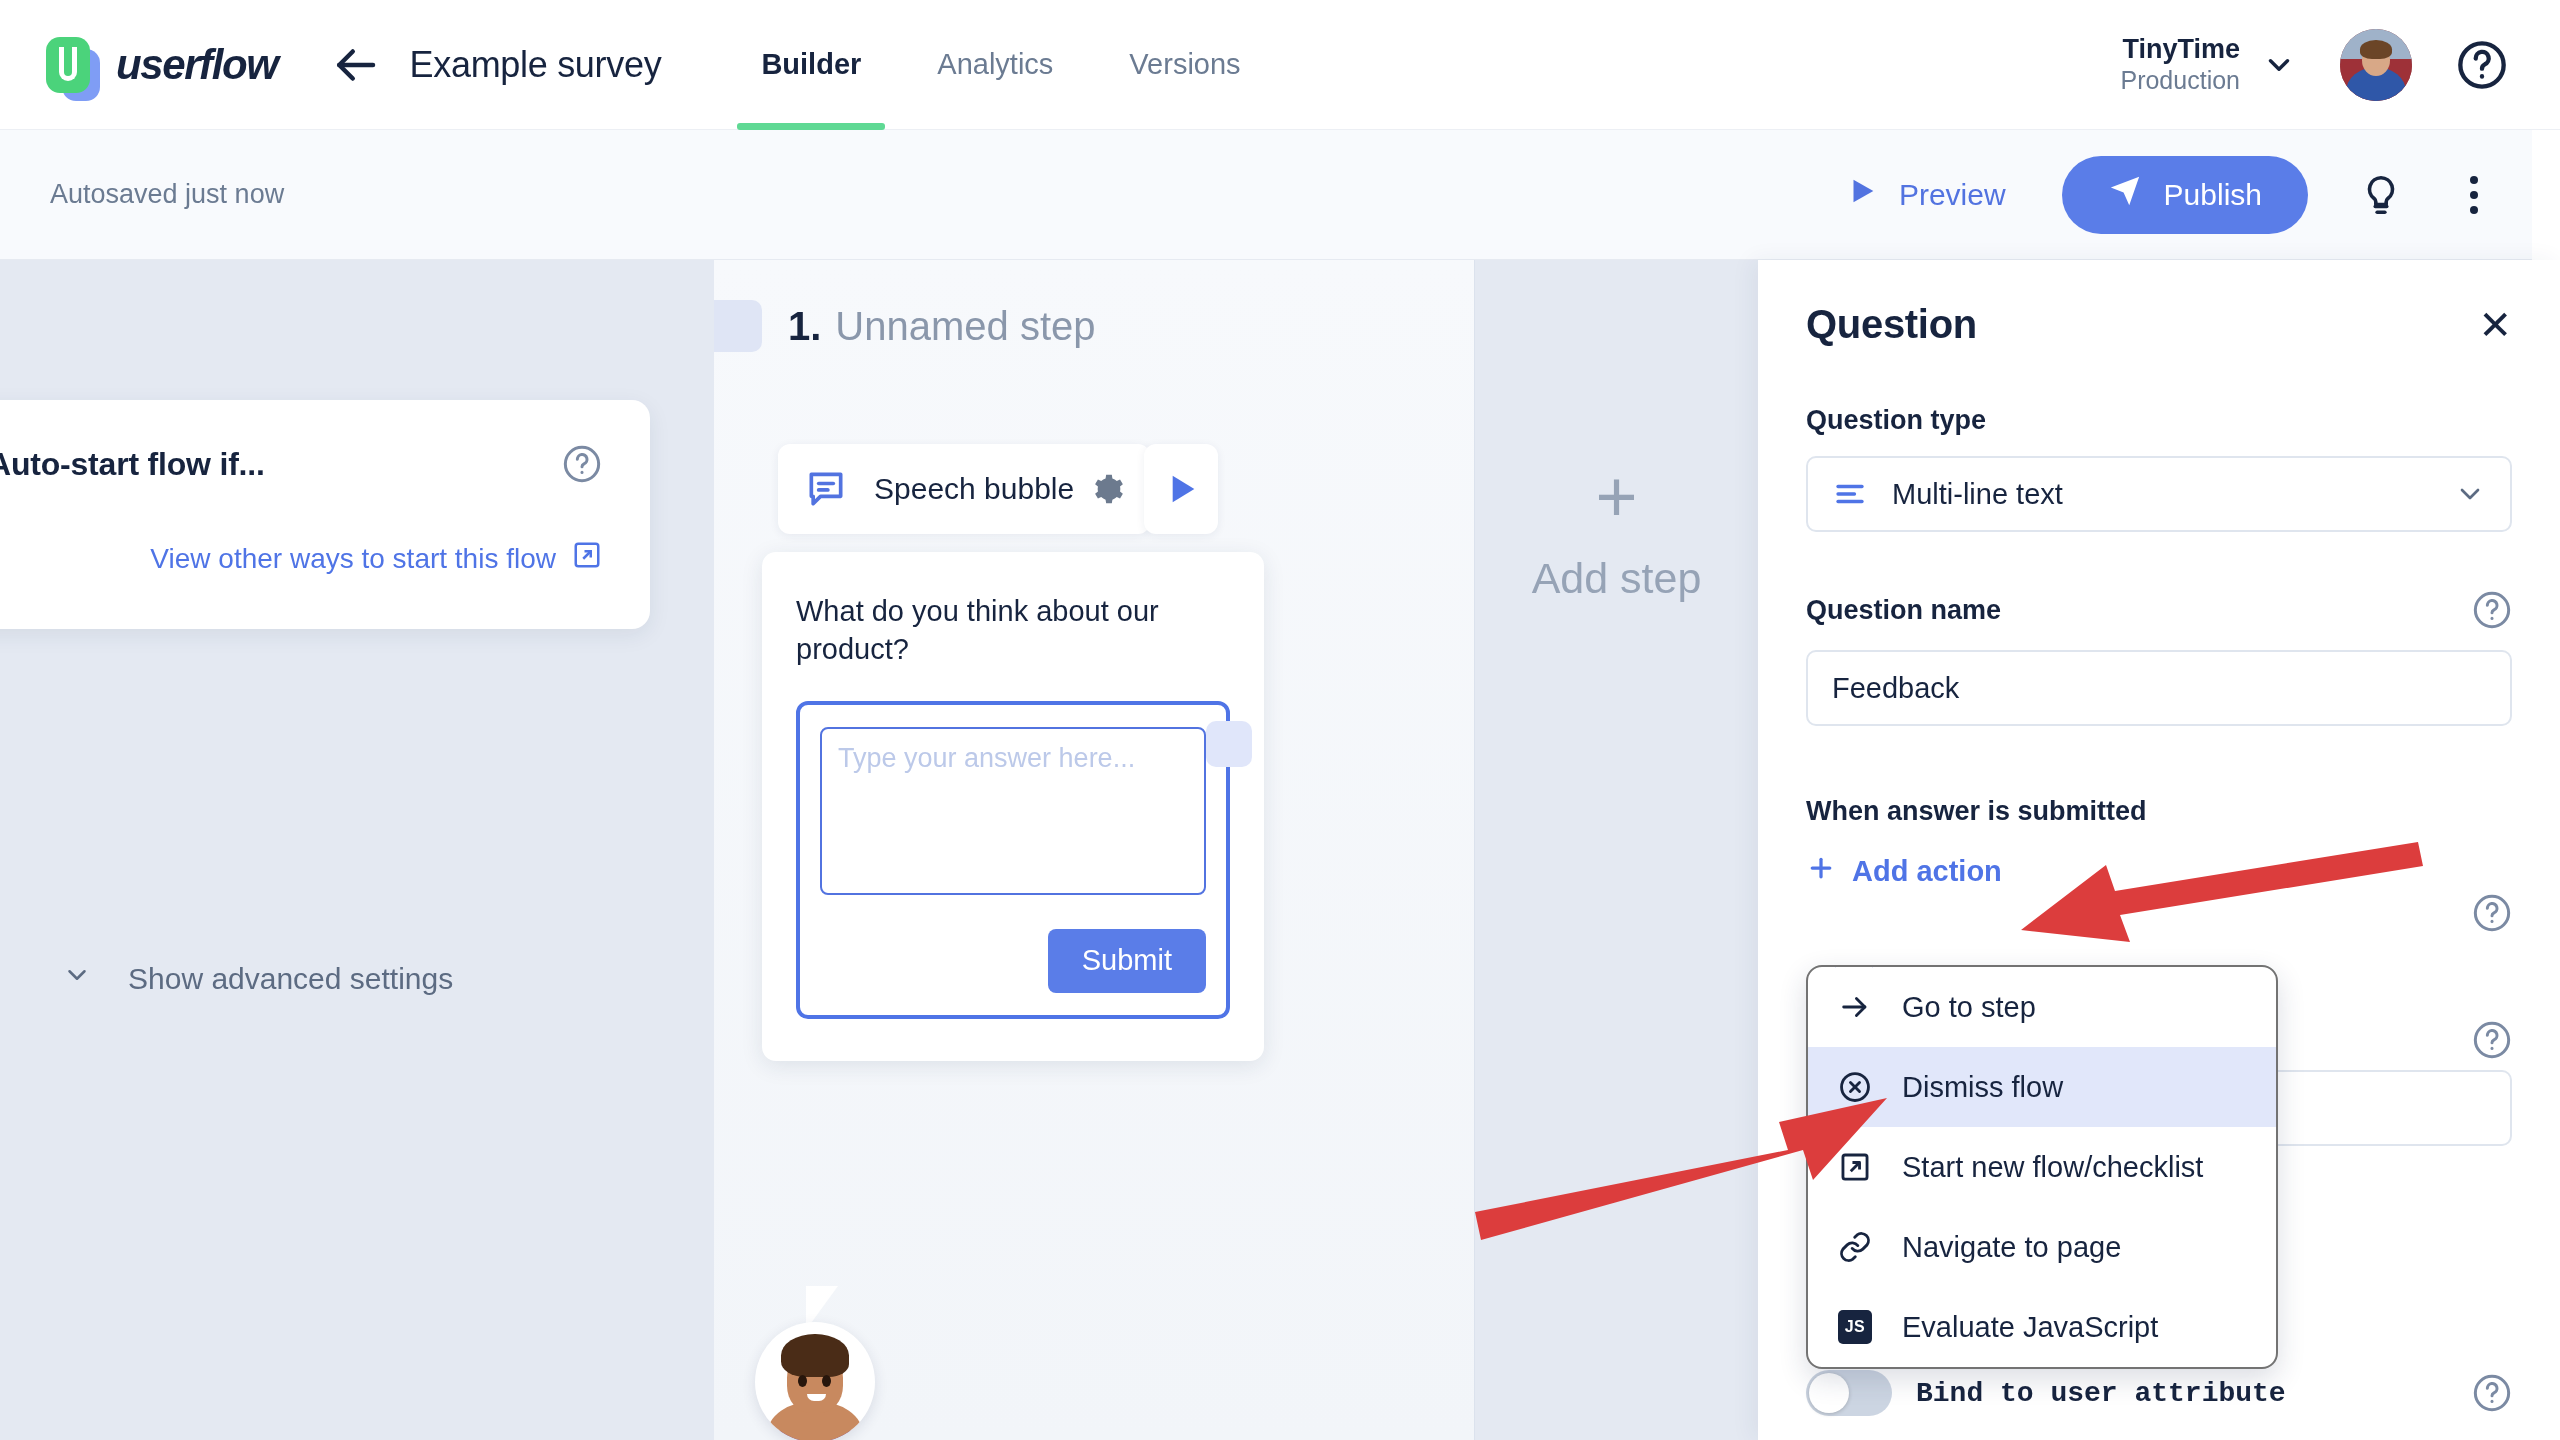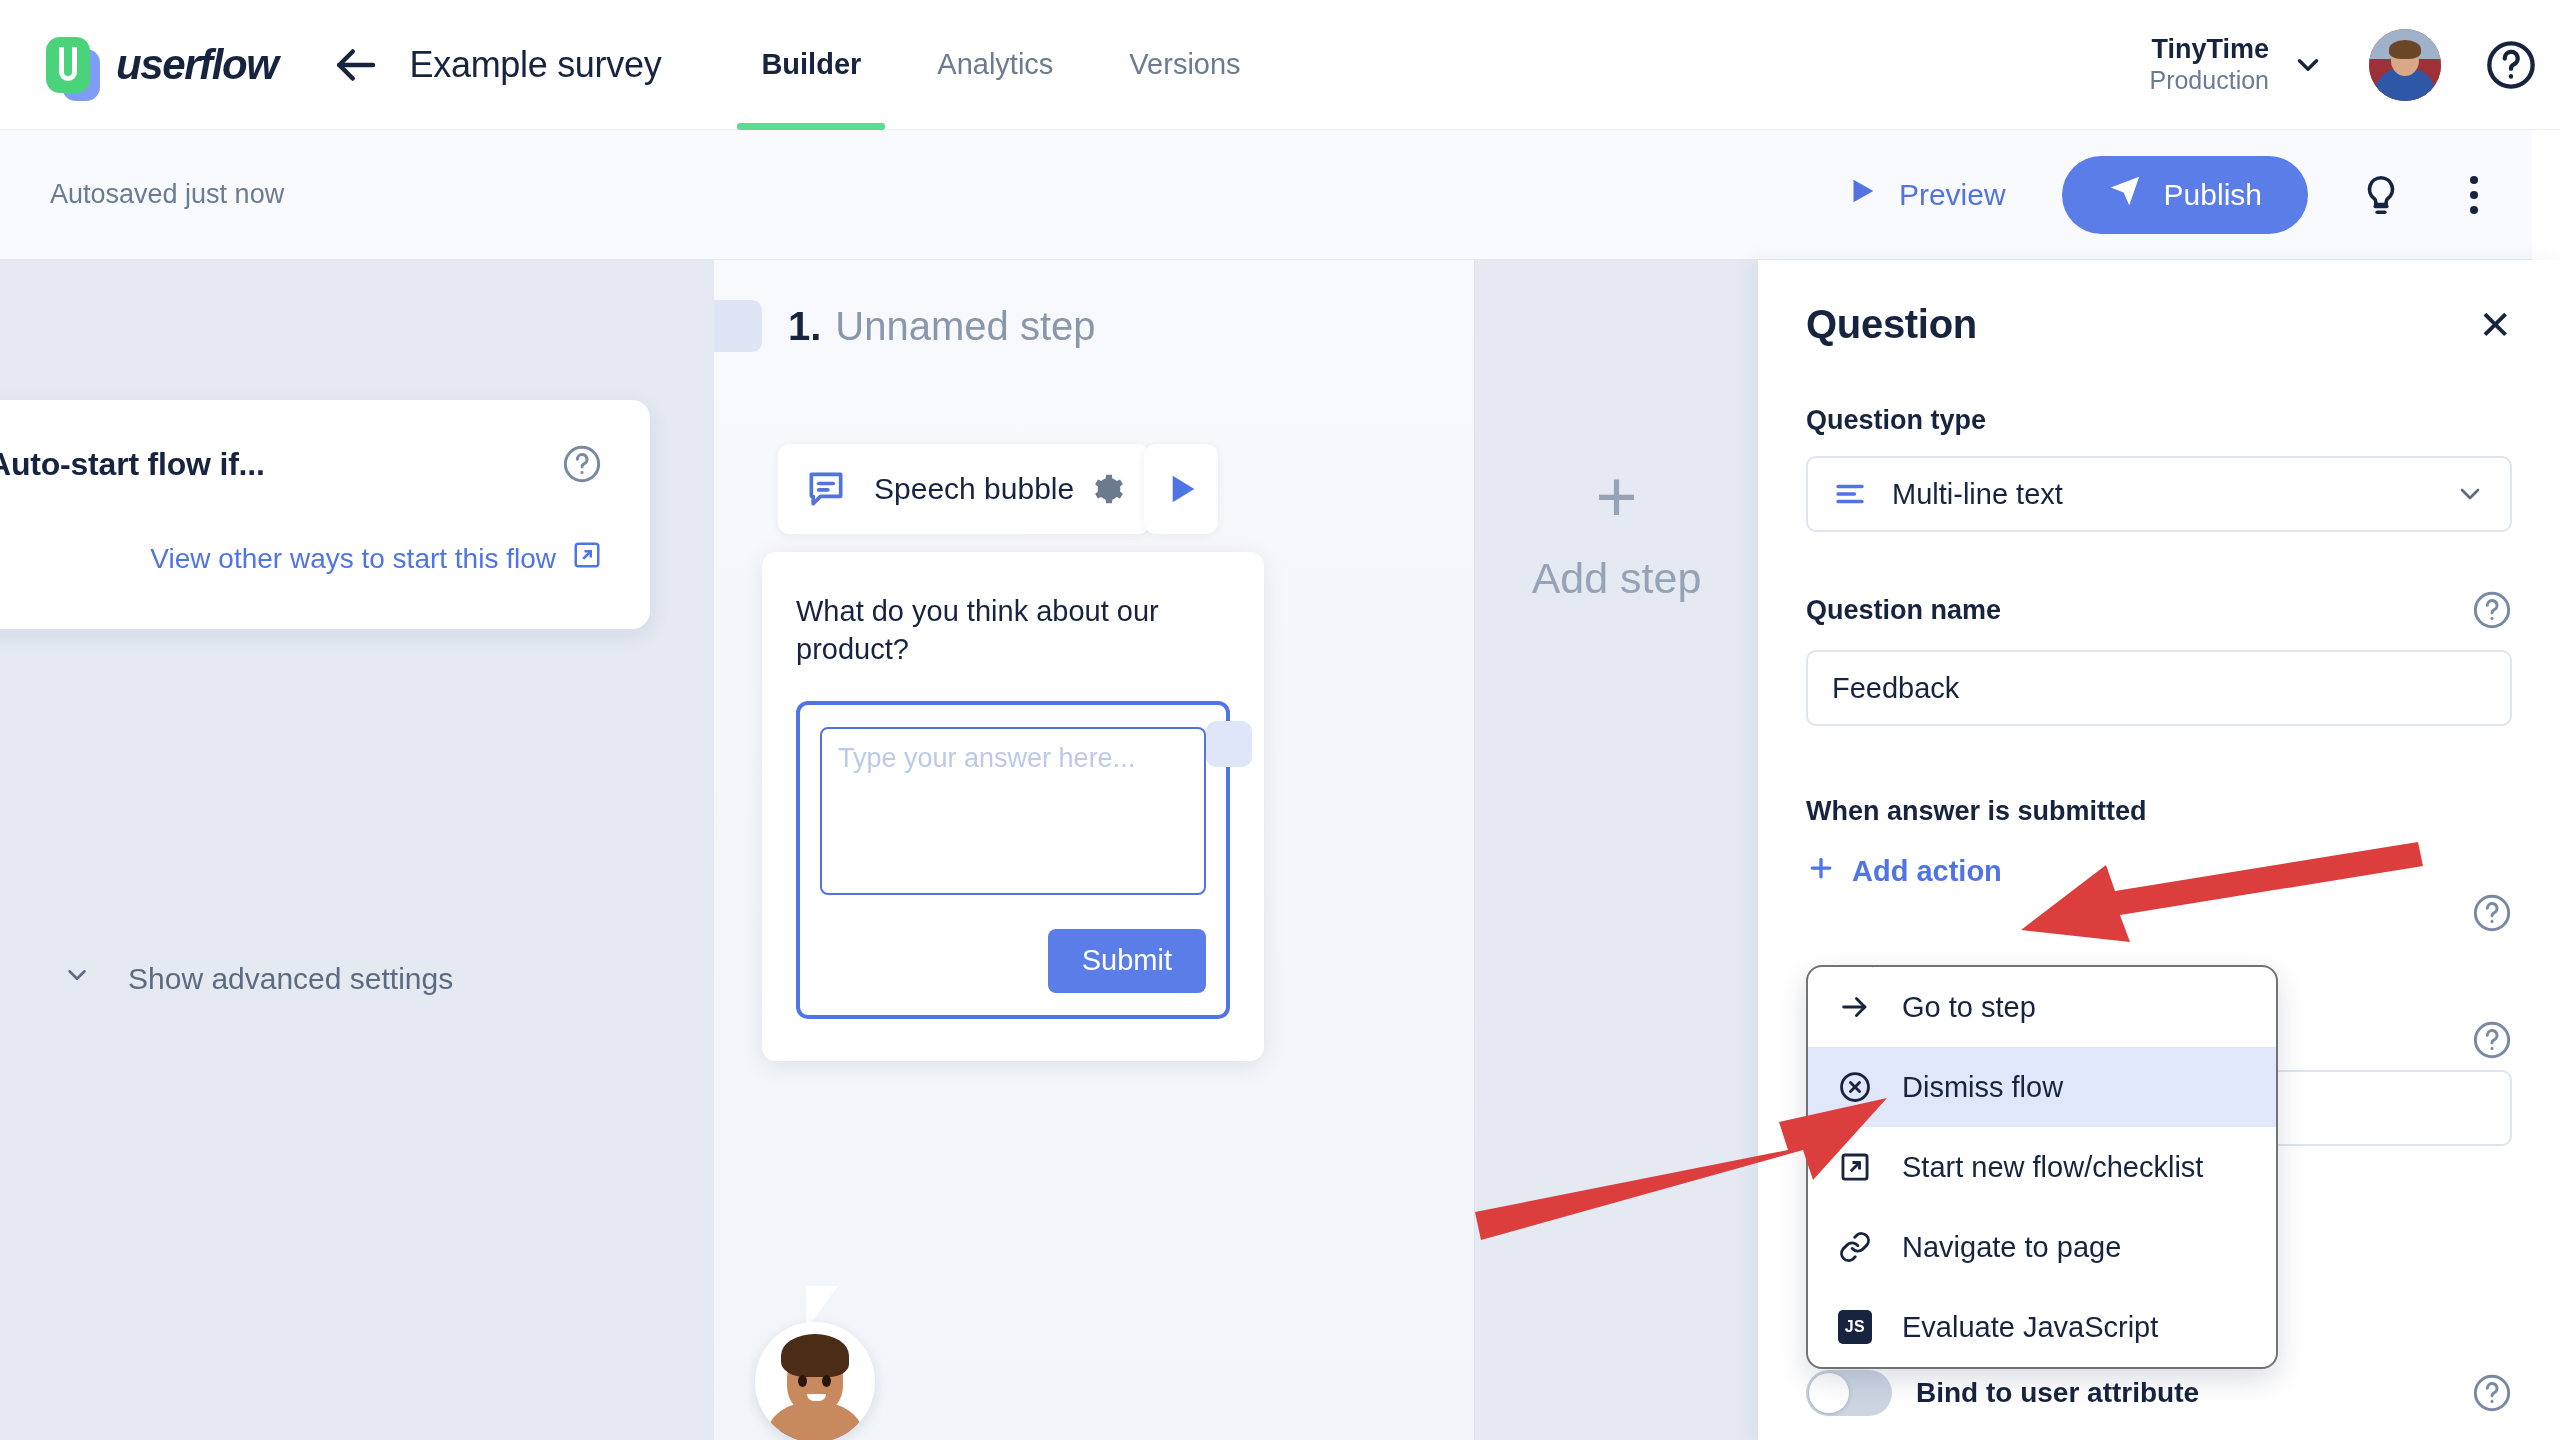--- a/index.html
+++ b/index.html
@@ -49,21 +49,21 @@
   .tab {
     display: flex; align-items: center; padding: 0 38px;
     font-size: 29px; color: #6b7b92; cursor: pointer; position: relative;
   }
   .tab.active { color: #17243f; font-weight: 600; }
   .tab.active::after {
     content: ""; position: absolute; left: 14px; right: 14px; bottom: 0;
     height: 7px; background: #5fd994; border-radius: 3px;
   }
   .header-right {
-    margin-left: auto; display: flex; align-items: center; gap: 0; padding-right: 23px;
+    margin-left: auto; display: flex; align-items: center; gap: 0; padding-right: 52px;
   }
   .org-block { text-align: right; line-height: 1.18; cursor: pointer; }
   .org-name { font-size: 27px; font-weight: 700; color: #17243f; }
   .org-env { font-size: 25px; color: #6b7b92; }
   .chev-down { margin-left: 22px; color: #17243f; cursor: pointer; display:flex; }
   .avatar {
     width: 72px; height: 72px; border-radius: 50%; margin-left: 44px;
     overflow: hidden; position: relative; background: #8d3b3f; cursor: pointer;
   }
   .avatar .bg-top { position:absolute; inset:0 0 48% 0; background:#9fb2c9; }
@@ -274,21 +274,21 @@
   .ghost-label2 {
     position: absolute; right: 48px; top: 760px; width: 40px; height: 40px;
     color: #7b8aa3;
   }
   .ghost-input {
     position: absolute; left: 48px; right: 48px; top: 810px; height: 76px;
     border: 2px solid #dfe5ee; border-radius: 10px; background: #fff;
   }
   .bind-row {
     position: absolute; left: 48px; top: 1110px; right: 48px;
-    display: flex; align-items: center;
+    display: flex; align-items: center; font-family: Liberation Mono, monospace;
   }
   .toggle {
     width: 86px; height: 46px; border-radius: 23px; background: #ccd5e2;
     position: relative; cursor: pointer; flex: none;
   }
   .toggle .knob {
     position: absolute; left: 3px; top: 3px; width: 40px; height: 40px;
     border-radius: 50%; background: #fff; box-shadow: 0 1px 4px rgba(0,0,0,.2);
   }
   .bind-label { margin-left: 24px; font-size: 28px; font-weight: 700; color: #17243f; }

